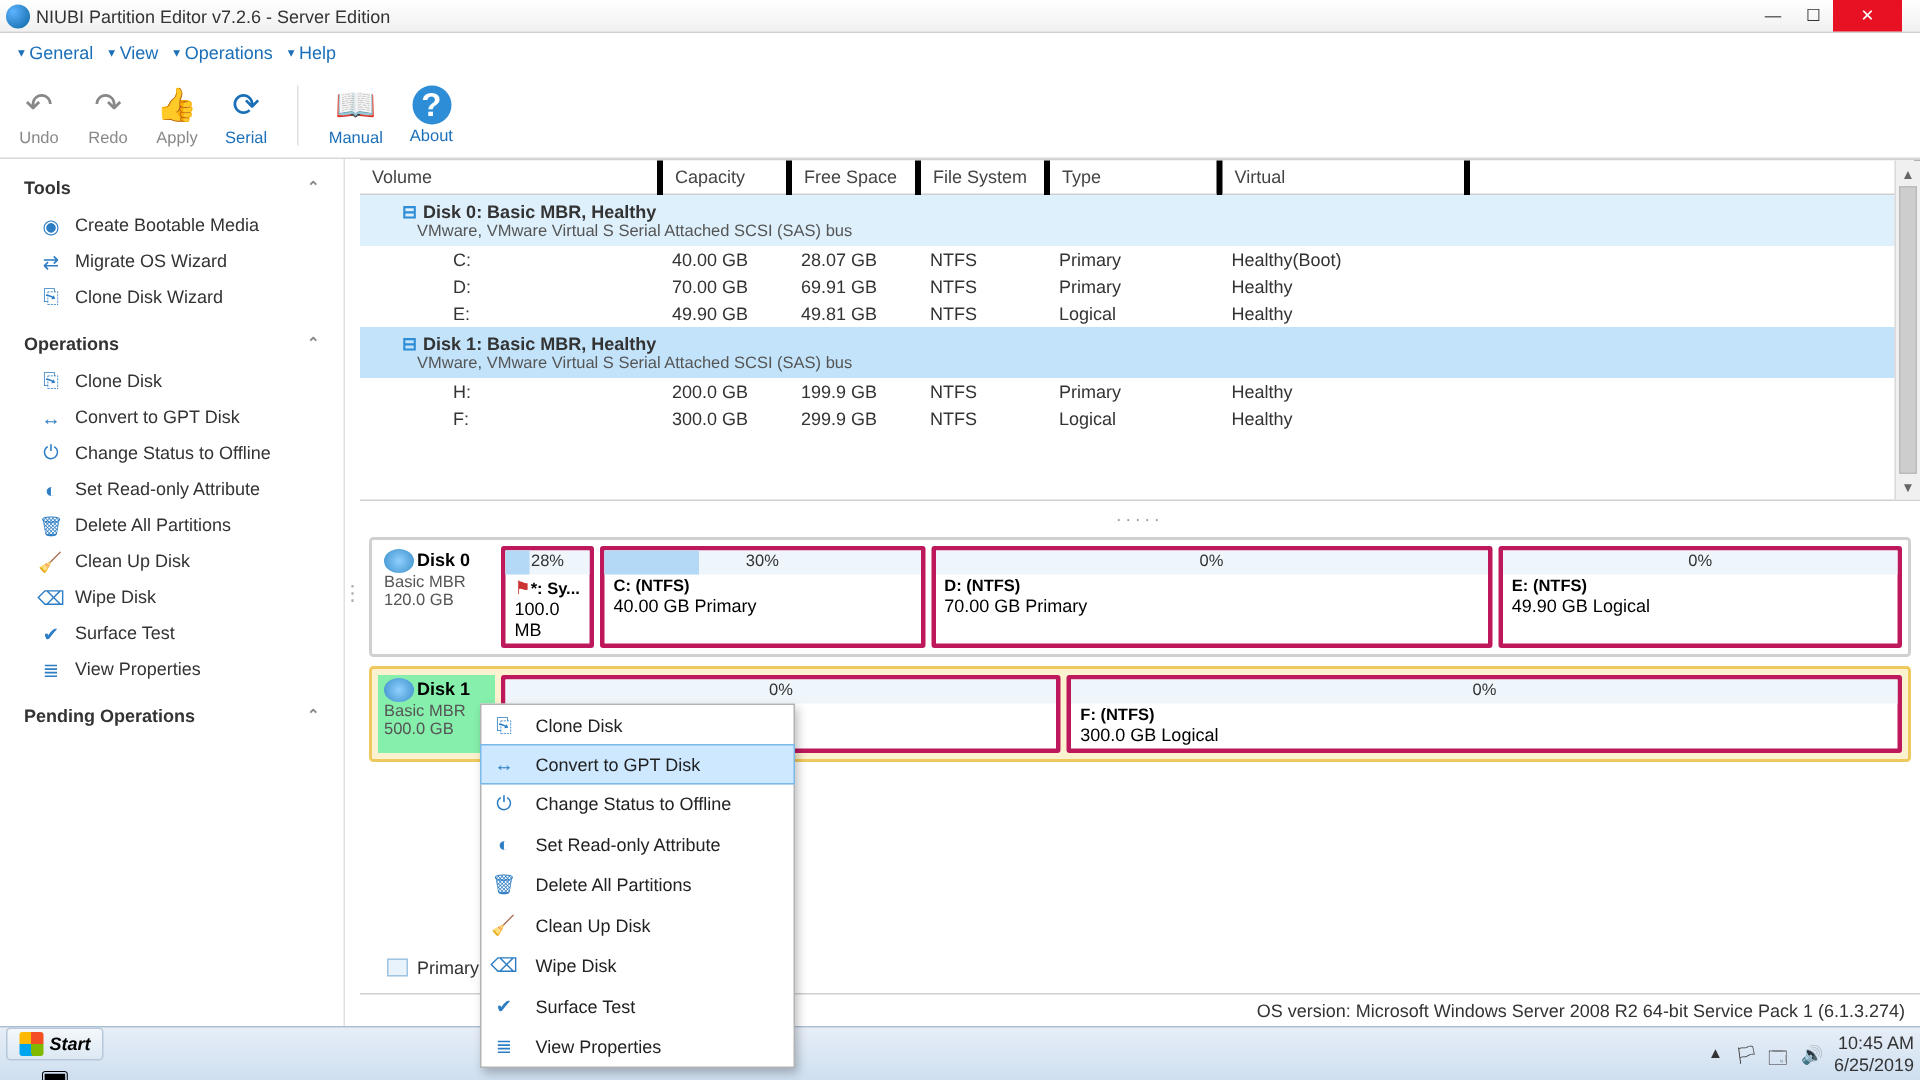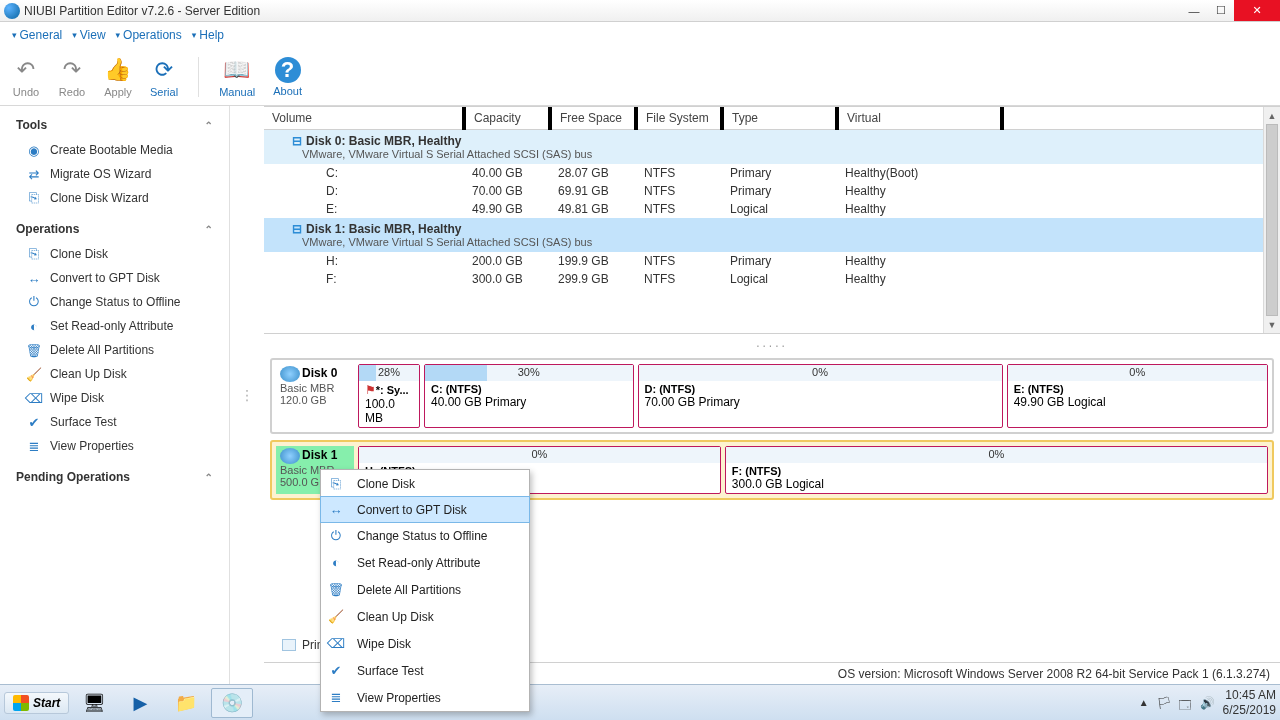--- a/index.html
+++ b/index.html
@@ -1,19 +1,19 @@
 <!DOCTYPE html>
 <html><head>
 <meta charset="utf-8">
 <style>
 * { margin: 0; padding: 0; box-sizing: border-box; font-family: "Segoe UI", Tahoma, sans-serif; font-size: 12px; }
 body { width: 1280px; height: 720px; overflow: hidden; background: #fff; display: flex; flex-direction: column; }
 
 
-.title-bar { height: 22px; background: linear-gradient(#fff,#f0f0f0); border-bottom: 1px solid #d0d0d0; display: flex; align-items: center; padding: 0 0 0 4px; }
+.title-bar { height: 22px; background: linear-gradient(#fff,#f0f0f0); border-bottom: 1px solid #d0d0d0; display: flex; align-items: center; padding: 0 12px 0 4px; }
 .title-bar .app-icon { width: 16px; height: 16px; background: radial-gradient(circle at 30% 30%, #5cb3ff, #0a64a0); border-radius: 50%; margin-right: 4px; }
 .title-text { color: #333; flex: 1; }
 .win-btns { display: flex; height: 100%; }
 .win-btn { width: 28px; display: flex; align-items: center; justify-content: center; color: #333; font-size: 11px; }
 .win-btn.close { background: #e81123; color: #fff; width: 46px; }
 .win-btn.max { width: 26px; }
 
 
 .menu-bar { height: 26px; display: flex; align-items: center; padding: 0 8px; gap: 2px; }
 .menu-item { display: flex; align-items: center; padding: 2px 4px; cursor: default; color: #1b6fb8; }
@@ -21,21 +21,21 @@
 
 
 .toolbar { height: 58px; display: flex; align-items: center; padding: 4px 12px; gap: 18px; border-bottom: 1px solid #d8d8d8; }
 .tool-btn { display: flex; flex-direction: column; align-items: center; gap: 2px; color: #888; }
 .tool-btn.enabled { color: #1b6fb8; }
 .tool-btn .t-icon { width: 28px; height: 28px; display: flex; align-items: center; justify-content: center; font-size: 22px; }
 .tool-btn .t-label { font-size: 11px; }
 .tool-sep { width: 1px; height: 40px; background: #e0e0e0; margin: 0 2px; }
 
 
-.main { flex: 1; display: flex; min-height: 0; gap: 12px; }
+.main { flex: 1; display: flex; min-height: 0; }
 .sidebar { width: 230px; background: #fff; border-right: 1px solid #e0e0e0; padding: 6px 4px; overflow: hidden; }
 .side-sect { margin-bottom: 6px; }
 .side-hdr { font-weight: bold; padding: 6px 12px; display: flex; align-items: center; justify-content: space-between; color: #333; }
 .side-hdr .collapse-chev { color: #888; font-size: 10px; }
 .side-item { display: flex; align-items: center; gap: 8px; padding: 4px 12px 4px 22px; color: #333; cursor: default; }
 .side-item .si-icon { width: 16px; height: 16px; display: flex; align-items: center; justify-content: center; color: #2d7dc4; font-size: 13px; }
 
 .content { flex: 1; display: flex; flex-direction: column; background: #fff; min-width: 0; }
 
 
@@ -56,42 +56,42 @@
 
 
 .diskview { padding: 6px; }
 .disk-block { border: 2px solid #d0d0d0; border-radius: 3px; padding: 4px; margin-bottom: 6px; display: flex; gap: 4px; align-items: stretch; }
 .disk-block.selected { border-color: #f0c95e; background: #fdf2d0; }
 .disk-label { width: 78px; padding: 2px 4px; }
 .disk-label .dname { font-weight: bold; font-size: 12px; margin-left: 22px;}
 .disk-label .dtype { font-size: 11px; color: #555; }
 .disk-label .dsize { font-size: 11px; color: #555; }
 .disk-label .dicon { display:inline-block; width:20px; height:16px; background: radial-gradient(circle,#8fd0ff,#3a8ec9); border-radius:50%; vertical-align:middle; margin-right:2px;}
-.part { border: 1px solid #be185d; border-radius: 2px; display: flex; flex-direction: column; min-width: 50px; position: relative; background: #fff; }
+.part { border: 3px solid #be185d; border-radius: 2px; display: flex; flex-direction: column; min-width: 50px; position: relative; background: #fff; }
 .part .usage-bar { height: 16px; background: #eef5fb; position: relative; }
 .part .usage-fill { position: absolute; left: 0; top: 0; bottom: 0; background: #b3d9f6; }
 .part .usage-txt { position: absolute; width: 100%; text-align: center; font-size: 11px; top: 1px; color: #333; }
 .part .pinfo { padding: 2px 6px; font-size: 11px; }
 .part .pinfo b { font-size: 11px; }
 
 
 .ctx-menu { position: absolute; left: 320px; top: 469px; width: 210px; background: #fff; border: 1px solid #b3b3b3; box-shadow: 2px 3px 6px rgba(0,0,0,0.25); z-index: 50; }
 .ctx-item { display: flex; align-items: center; height: 27px; padding: 0 10px 0 4px; gap: 10px; }
 .ctx-item .ci-icon { width: 22px; text-align: center; color: #2d7dc4; font-size: 13px; }
 .ctx-item.hover { background: #cde8ff; border: 1px solid #7ab8e8; margin: -1px; position: relative; z-index: 1; height: 27px;}
 .ctx-item .ci-label { color: #222; }
 
 
 .legend-row { padding: 6px 12px; display:flex; align-items:center; gap:6px; color:#333; }
 .legend-swatch { width:14px; height:12px; border:1px solid #a0c4e0; background:#e9f3fb; }
 .status-bar { height: 22px; border-top: 1px solid #d0d0d0; display: flex; align-items: center; justify-content: flex-end; padding: 0 10px; color: #333; font-size: 11px; }
 
 
 .taskbar { height: 36px; background: linear-gradient(#e7eef7,#cedff0); border-top: 1px solid #a9bdd1; display: flex; align-items: center; padding: 0 4px; justify-content: space-between; }
-.tb-left { display: flex; align-items: center; gap: 4px; height: 100%; }
+.tb-left { display: flex; align-items: center; gap: 4px; height: 100%; flex-direction: column; }
 .start-btn { display: flex; align-items: center; gap: 4px; padding: 2px 8px; border: 1px solid #b7c8da; background: linear-gradient(#f4f8fc,#dce8f3); border-radius: 3px; font-style: italic; font-weight: bold; }
 .start-orb { width: 16px; height: 16px; background: conic-gradient(#f25022 0 90deg,#7fba00 90deg 180deg,#00a4ef 180deg 270deg,#ffb900 270deg 360deg); border-radius: 2px; }
 .tb-icon { width: 42px; height: 30px; border: 1px solid transparent; display: flex; align-items: center; justify-content: center; font-size: 18px; border-radius: 2px; }
 .tb-icon.active { background: #e4eef8; border-color: #9fb9d1; }
 .tb-right { display: flex; align-items: center; gap: 8px; font-size: 11px; color: #333; }
 .tb-right .clock { text-align: right; line-height: 1.2; }
 .tray-ic { width:14px; height:14px; display:inline-block; }
 
 .splitter-handle { width: 10px; display: flex; align-items: center; justify-content: center; color: #b0b0b0; font-size: 14px; }
 </style>

